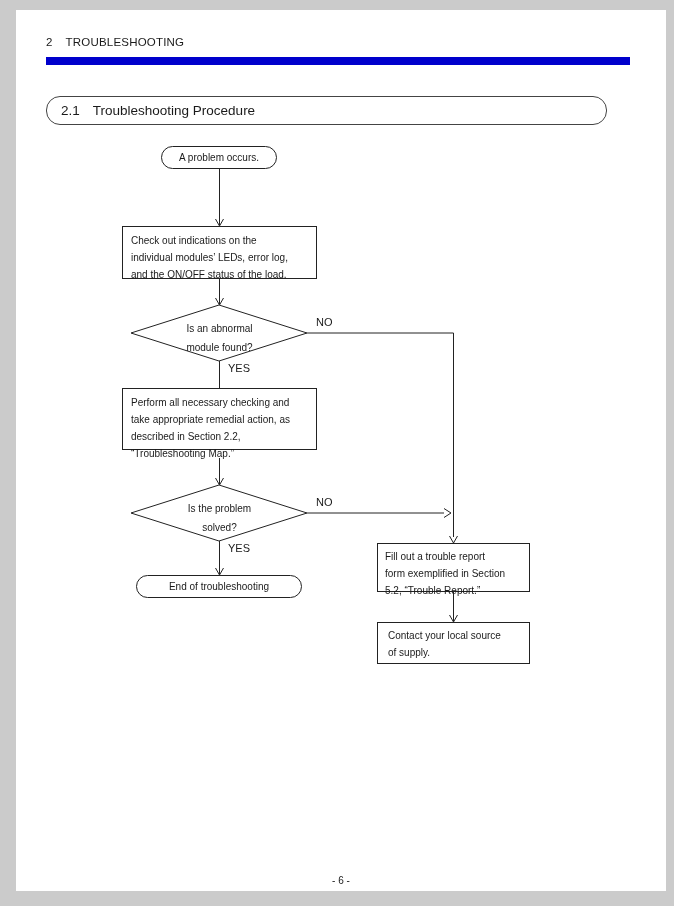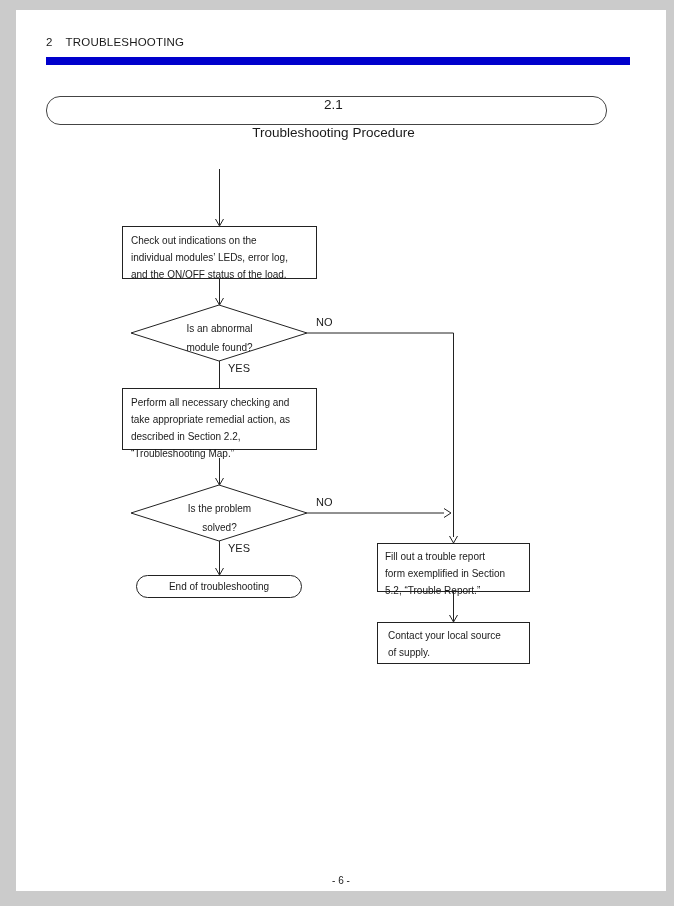--- a/index.html
+++ b/index.html
@@ -7,21 +7,21 @@
   .canvas{
     position:relative;width:674px;height:906px;background:#cbcbcb;
     font-family:"Liberation Sans",sans-serif;color:#1a1a1a;overflow:hidden;
   }
   .page{position:absolute;left:16px;top:10px;width:650px;height:881px;background:#ffffff;}
   .chapter{position:absolute;left:46px;top:36px;font-size:11.5px;letter-spacing:.2px;display:flex;gap:13px;}
   .accent{position:absolute;left:46px;top:57px;width:584px;height:8px;background:#0000cc;}
   .section-box{
     position:absolute;left:46px;top:96px;width:561px;height:29px;box-sizing:border-box;
     border:1px solid #444;border-radius:14px;background:#fff;
-    display:flex;align-items:center;gap:13px;padding-left:14px;font-size:13.5px;flex-direction:column;
+    display:flex;align-items:center;gap:13px;padding-left:14px;font-size:13.5px;
   }
   .fc-svg{position:absolute;left:0;top:0;pointer-events:none;}
   .node{position:absolute;background:#fff;border:1px solid #222;box-sizing:border-box;font-size:10px;color:#1a1a1a;}
   .terminal{border-radius:12px;display:flex;align-items:center;justify-content:center;}
   .process{white-space:pre;line-height:17px;padding:5px 0 0 8px;}
   .dlabel{position:absolute;text-align:center;white-space:pre;font-size:10px;line-height:19px;}
   .elabel{position:absolute;font-size:11px;}
   .pagenum{position:absolute;left:16px;top:875px;width:650px;text-align:center;font-size:10px;}
 </style>
 </head>
@@ -67,20 +67,21 @@
       <polyline points="444,508.5 451,513 444,517.5"></polyline>
 
       <line x1="219.5" y1="541" x2="219.5" y2="574"></line>
       <polyline points="215.5,568 219.5,575 223.5,568"></polyline>
 
       <line x1="453.5" y1="592" x2="453.5" y2="621"></line>
       <polyline points="449.5,615 453.5,622 457.5,615"></polyline>
     </g>
   </svg>
 
+  <div class="node terminal" style="left:161px;top:146px;width:116px;height:23px;">A problem occurs.</div>
 
   <div class="node process" style="left:122px;top:226px;width:195px;height:53px;">Check out indications on the
 individual modules’ LEDs, error log,
 and the ON/OFF status of the load.</div>
 
   <div class="dlabel" style="left:149px;top:319px;width:141px;">Is an abnormal
 module found?</div>
   <div class="elabel" style="left:316px;top:316px;">NO</div>
   <div class="elabel" style="left:228px;top:362px;">YES</div>
 

